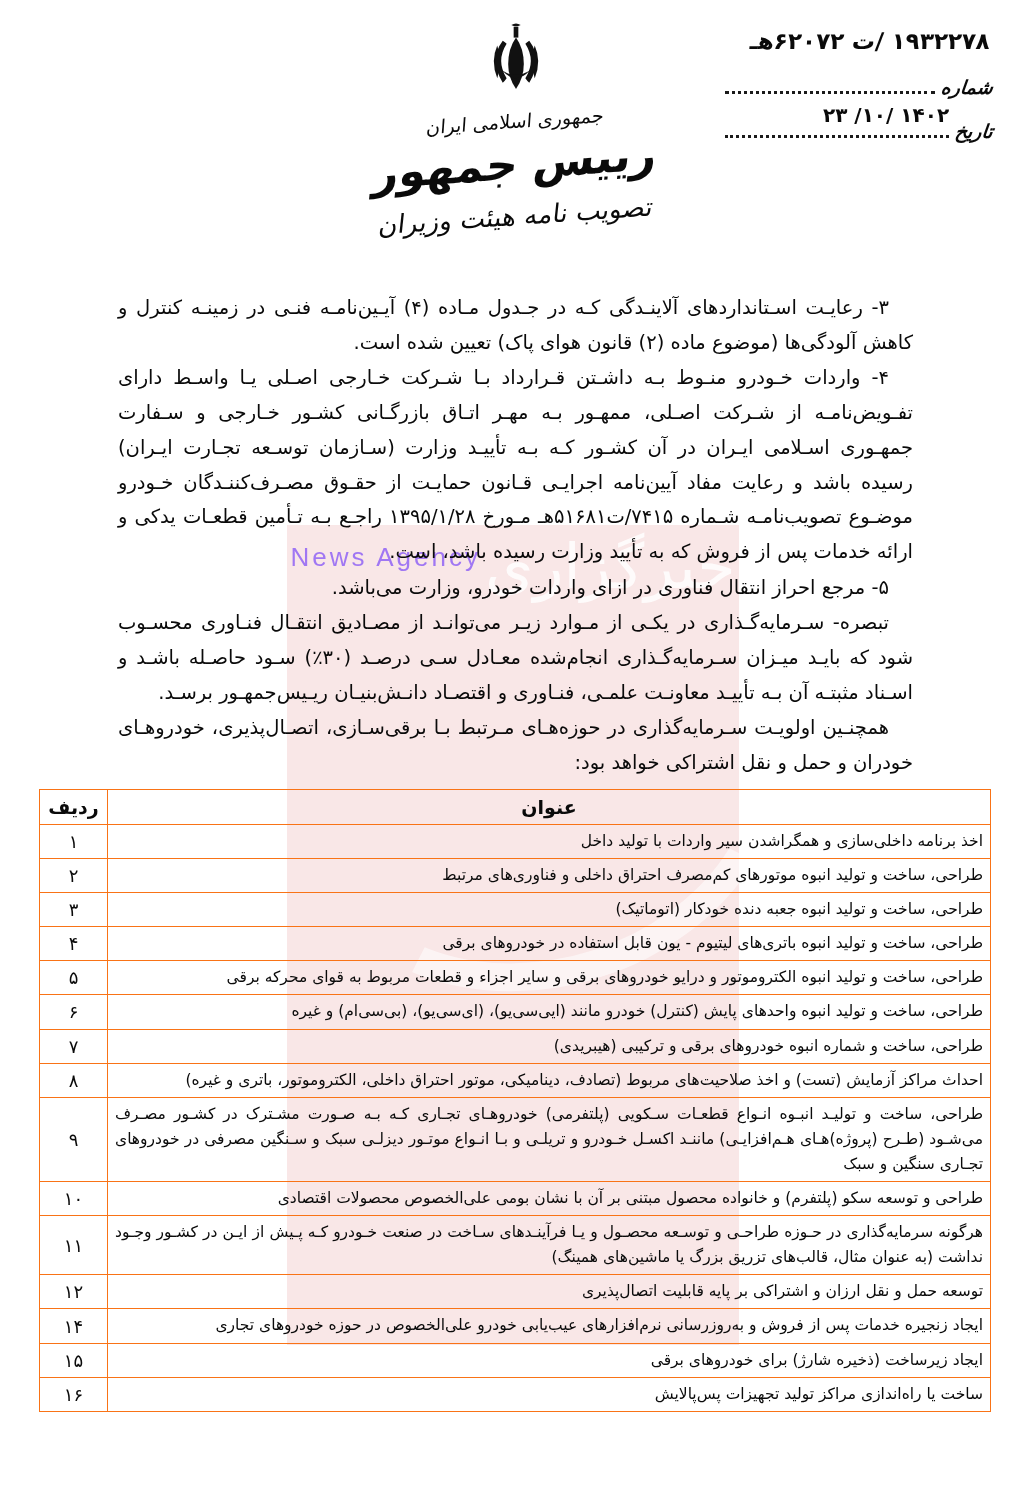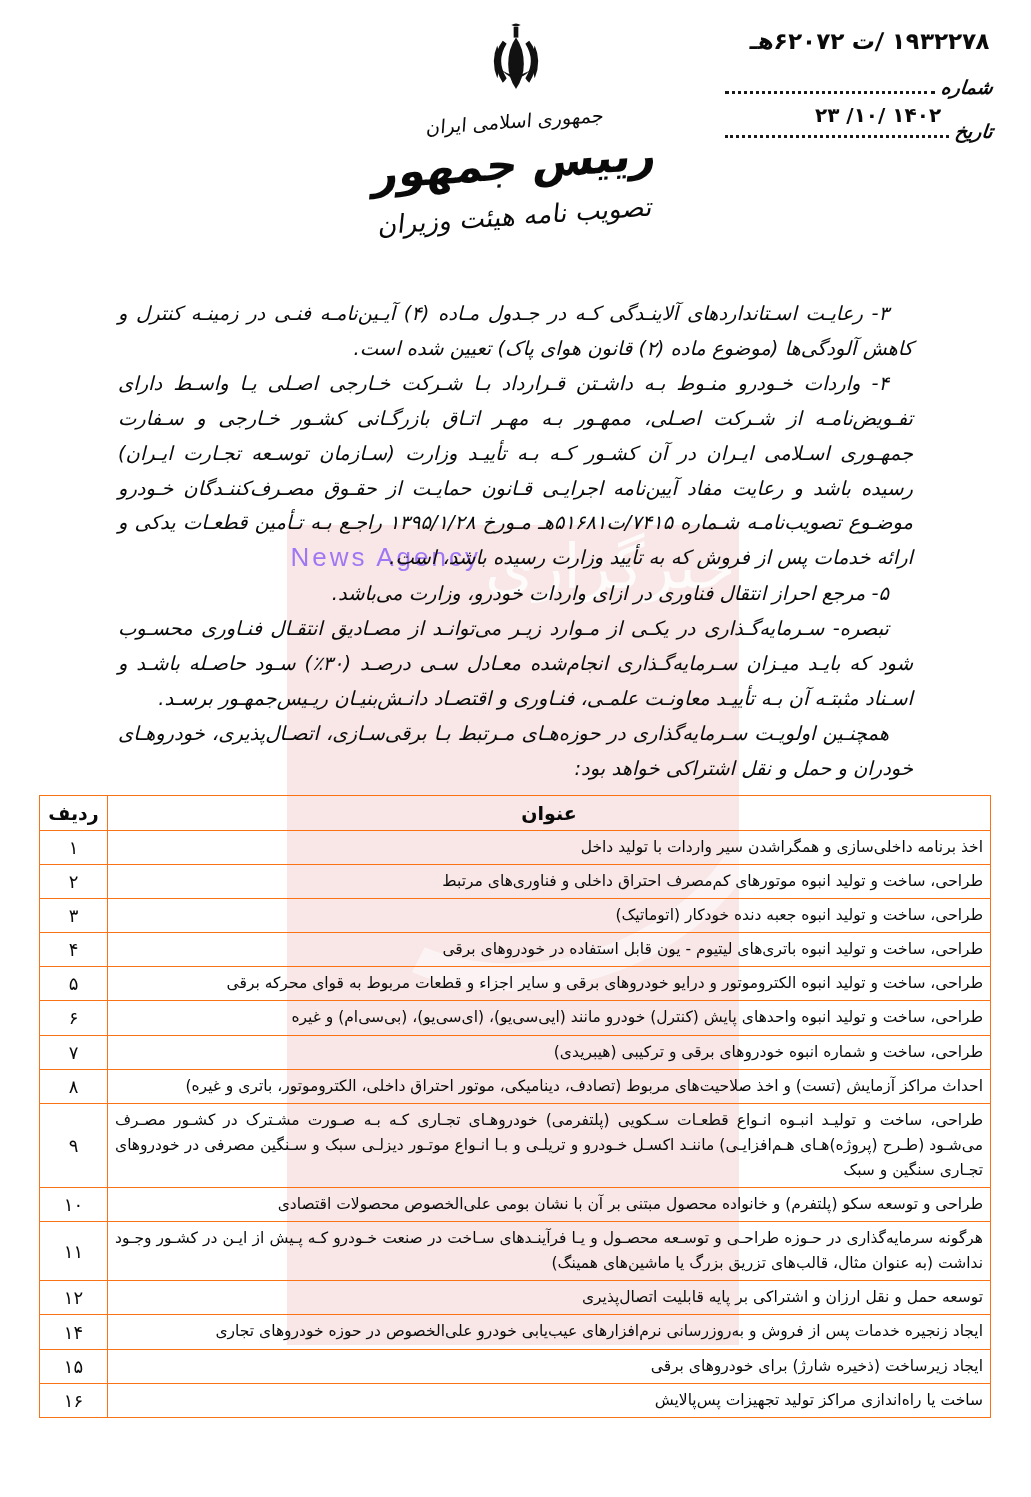--- a/index.html
+++ b/index.html
@@ -123,21 +123,21 @@
     transform: skewX(-6deg);
   }
   .reg-dots {
     flex: 1;
     border-bottom: 3px dotted #1a1a1a;
     height: 12px;
     position: relative;
   }
   .reg-value {
     position: absolute;
-    right: 8px;
+    right: 0;
     top: -20px;
     font-size: 20px;
     font-weight: bold;
     letter-spacing: 1px;
     white-space: nowrap;
   }
 
   .crest-block {
     position: absolute;
     left: 0; right: 0;
@@ -164,26 +164,25 @@
     margin-top: 12px;
     font-size: 26px;
     transform: skewX(-10deg) rotate(-4deg);
     letter-spacing: 0px;
   }
 
   
   .body {
     position: relative;
     z-index: 2;
-    margin: 12px 118px 0 118px;
+    margin: 6px 118px 0 118px;
     font-size: 19.5px;
     line-height: 1.78;
     text-align: justify;
     text-justify: inter-word;
-    font-style: italic;
   }
   .para { margin: 0 0 1px 0; text-indent: 24px; }
 
   
   .tbl-wrap {
     position: relative;
     z-index: 2;
     margin: 8px 40px 0 40px;
   }
   table.list {

